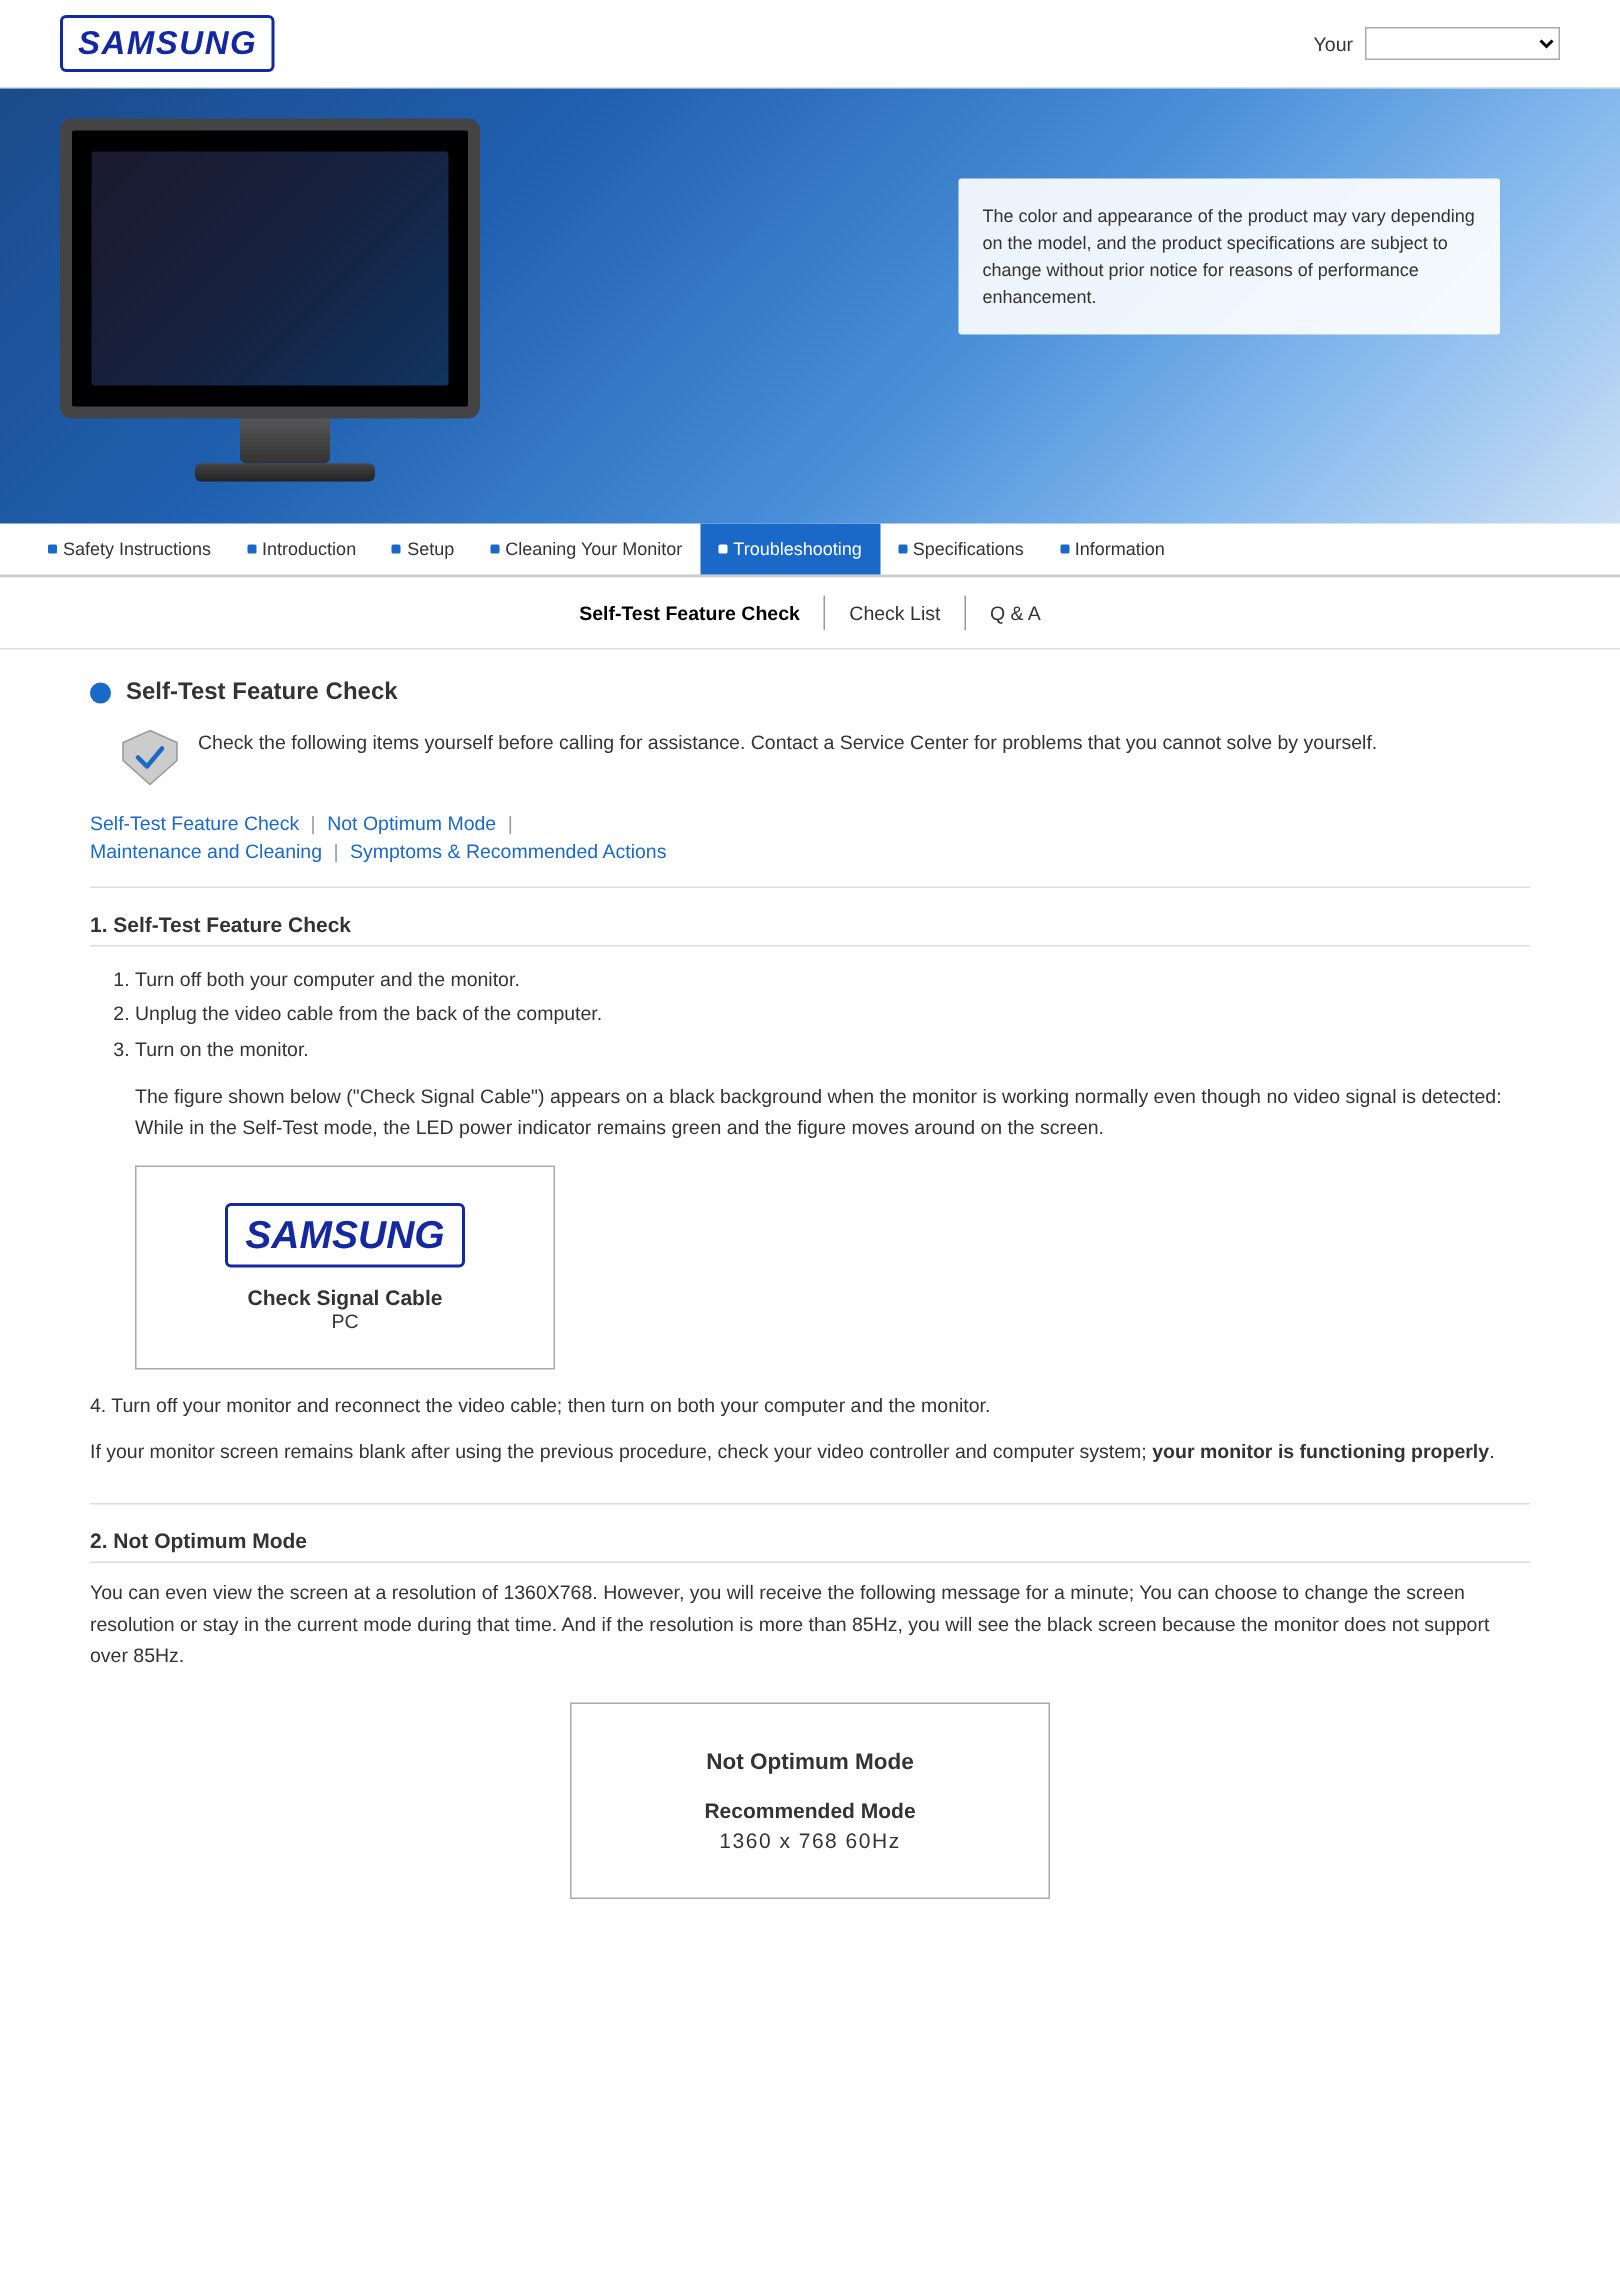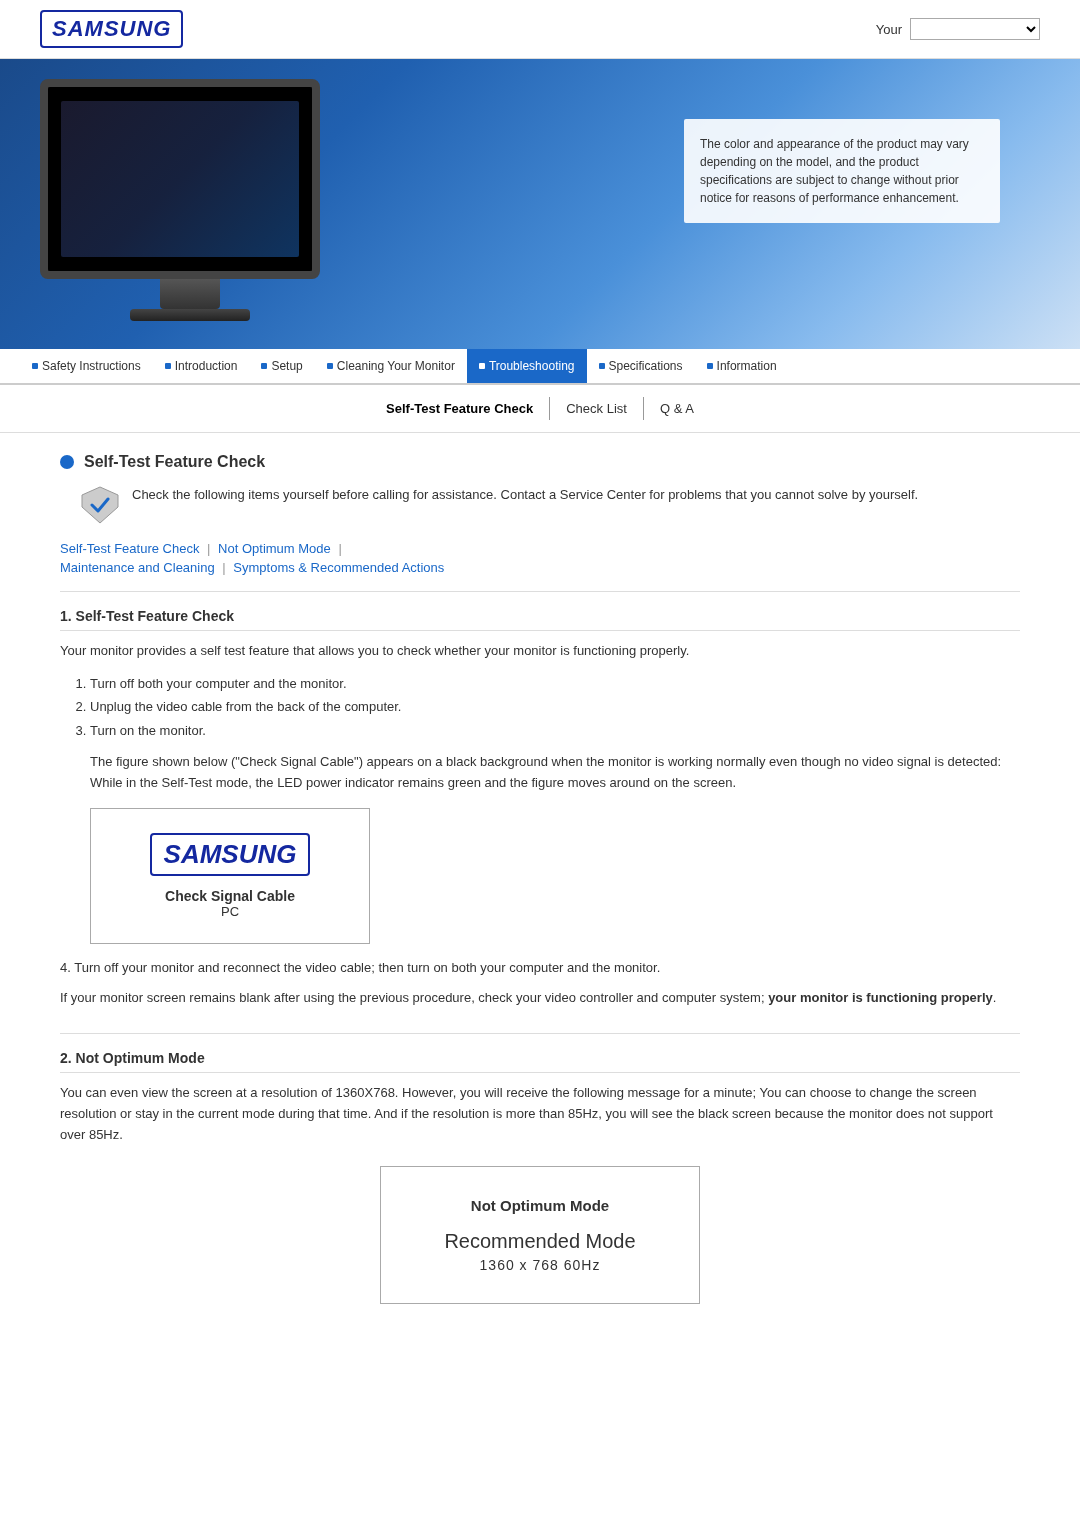--- a/index.html
+++ b/index.html
@@ -13,21 +13,21 @@
     .model-select { width: 130px; height: 22px; border: 1px solid #aaa; background: #fff; font-size: 12px; }
 
     
     .banner { position: relative; width: 100%; height: 290px; background: linear-gradient(135deg, #1a4a8a 0%, #2060b0 30%, #4a90d9 60%, #88bbee 80%, #cce0f5 100%); overflow: hidden; }
     .banner-monitor { position: absolute; left: 40px; bottom: 20px; width: 300px; height: 250px; }
     .monitor-body { width: 280px; height: 200px; background: linear-gradient(145deg, #2a2a2a, #1a1a1a); border: 8px solid #444; border-radius: 8px; position: relative; }
     .monitor-screen { width: 100%; height: 100%; background: #000; border-radius: 2px; display: flex; align-items: center; justify-content: center; }
     .monitor-screen-inner { width: 90%; height: 85%; background: linear-gradient(135deg, #1a1a2e, #16213e, #0f3460); border-radius: 2px; }
     .monitor-stand { width: 60px; height: 30px; background: linear-gradient(to bottom, #555, #333); margin: 0 auto; border-radius: 0 0 4px 4px; }
     .monitor-base { width: 120px; height: 12px; background: linear-gradient(to bottom, #444, #222); margin: 0 auto; border-radius: 4px; }
-    .banner-text-box { position: absolute; right: 80px; top: 60px; background: rgba(255,255,255,0.9); padding: 16px; width: 316px; border-radius: 2px; font-size: 12px; color: #333; line-height: 1.5; }
+    .banner-text-box { position: absolute; right: 80px; top: 60px; background: rgba(255,255,255,0.9); padding: 16px; width: 361px; border-radius: 2px; font-size: 12px; color: #333; line-height: 1.5; }
 
     
     .nav-bar { background: #fff; border-bottom: 2px solid #ccc; padding: 0 20px; display: flex; align-items: center; gap: 0; }
     .nav-item { padding: 10px 12px; font-size: 12px; color: #333; cursor: pointer; display: flex; align-items: center; gap: 4px; white-space: nowrap; }
     .nav-item.active { background: #1a68c8; color: #fff; }
     .nav-dot { width: 6px; height: 6px; background: #1a68c8; display: inline-block; border-radius: 1px; }
     .nav-item.active .nav-dot { background: #fff; }
 
     
     .sub-nav { background: #fff; padding: 12px 40px; border-bottom: 1px solid #ddd; display: flex; align-items: center; gap: 0; justify-content: center; }
@@ -66,21 +66,21 @@
 
     
     .signal-box { border: 1px solid #aaa; width: 280px; margin: 14px 30px; padding: 24px; text-align: center; background: #fff; }
     .signal-samsung-logo { font-size: 26px; font-weight: bold; color: #1428A0; font-style: italic; border: 2px solid #1428A0; display: inline-block; padding: 4px 12px; border-radius: 4px; margin-bottom: 12px; }
     .signal-text { font-size: 14px; font-weight: bold; color: #333; }
     .signal-sub { font-size: 13px; color: #333; }
 
     
     .optimum-box { border: 1px solid #aaa; width: 320px; margin: 20px auto; padding: 30px; text-align: center; background: #fff; }
     .optimum-title { font-size: 15px; font-weight: bold; color: #333; margin-bottom: 16px; }
-    .optimum-subtitle { font-size: 20px; color: #333; font-weight: normal; margin-bottom: 4px; }
+    .optimum-subtitle { font-size: 14px; color: #333; font-weight: bold; margin-bottom: 4px; }
     .optimum-mode { font-size: 14px; color: #333; letter-spacing: 1px; }
 
     strong { font-weight: bold; }
   </style>
 </head>
 <body>
 
 <div class="header">
   <div class="samsung-logo">SAMSUNG</div>
   <div class="model-area">
@@ -171,21 +171,20 @@
   <div class="links-row">
     <a class="link" href="#">Maintenance and Cleaning</a>
     <span class="link-sep">|</span>
     <a class="link" href="#">Symptoms &amp; Recommended Actions</a>
   </div>
 
   <hr class="divider">
 
   <div class="numbered-section">
     <div class="numbered-title">1. Self-Test Feature Check</div>
-    <p class="body-text">Your monitor provides a self test feature that allows you to check whether your monitor is functioning properly.</p>
 
     <ol class="ordered-list">
       <li>Turn off both your computer and the monitor.</li>
       <li>Unplug the video cable from the back of the computer.</li>
       <li>Turn on the monitor.</li>
     </ol>
 
     <p class="indented-text">The figure shown below ("Check Signal Cable") appears on a black background when the monitor is working normally even though no video signal is detected: While in the Self-Test mode, the LED power indicator remains green and the figure moves around on the screen.</p>
 
     <div class="signal-box">

